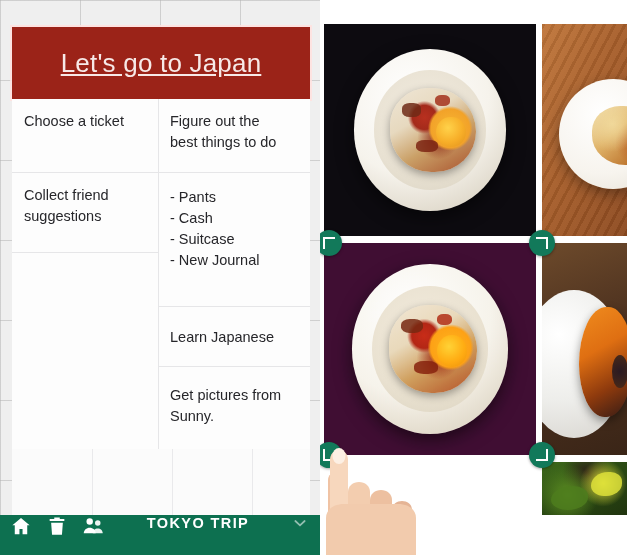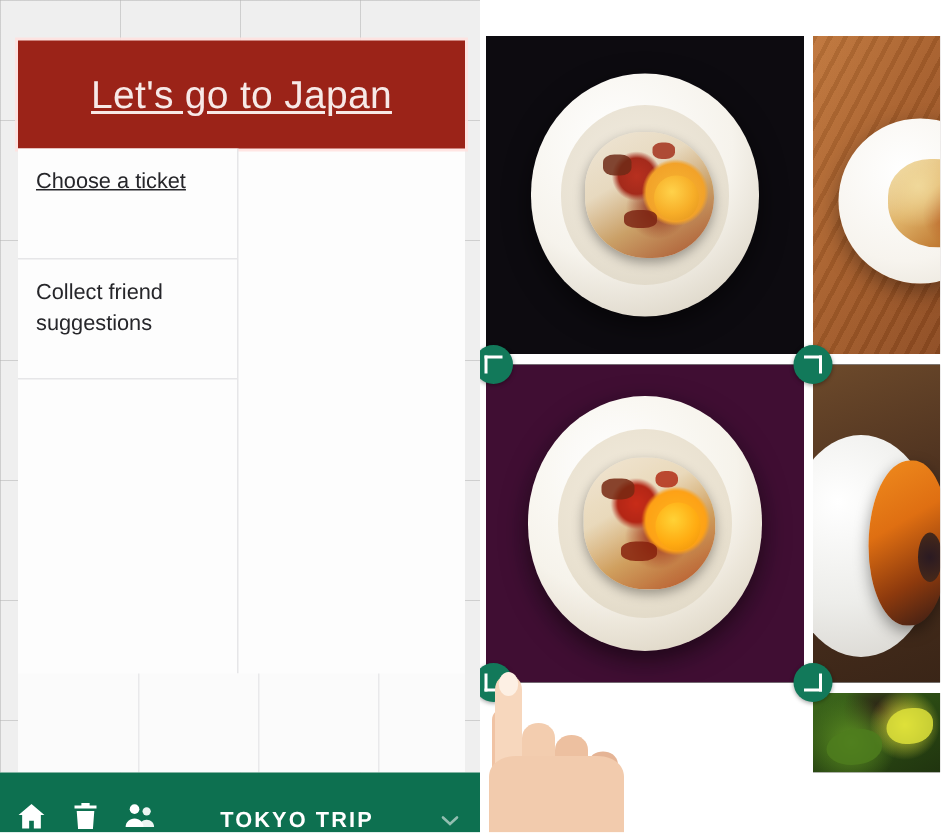--- a/index.html
+++ b/index.html
@@ -140,21 +140,21 @@
   }
   .handle i{display:block;width:10px;height:10px;border:2.6px solid #ffffff;}
   .h-tl i{border-right:none;border-bottom:none;}
   .h-tr i{border-left:none;border-bottom:none;}
   .h-bl i{border-right:none;border-top:none;}
   .h-br i{border-left:none;border-top:none;}
 
   
   .bar{
     position:absolute;bottom:0;height:40px;
-    background:#0d7050;display:flex;align-items:flex-end;
+    background:#0d7050;display:flex;align-items:flex-start;
     color:#ffffff;overflow:hidden;
   }
   .bar-left{left:0;width:320px;}
   .bar-right{left:320px;width:307px;background:#10705a;}
   .bar-icons{display:flex;align-items:center;gap:14px;padding-left:10px;}
   .bicon{width:22px;height:22px;display:block;}
   .bar-title{
     flex:1;text-align:center;font-size:14.5px;letter-spacing:1.4px;font-weight:700;
     color:#ffffff;font-family:"Liberation Sans", sans-serif;
   }
@@ -171,25 +171,36 @@
   <div class="left-pane">
     <div class="paper-grid"></div>
 
     <div class="sheet"></div>
 
     <div class="banner">
       <span class="banner-title">Let's go to Japan</span>
     </div>
 
     <div class="colA">
-      <div class="c-item" style="height: 74px; white-space: pre-line; text-decoration: underline;">Choose a ticket</div>
+      <div class="c-item" style="height: 74px; white-space: pre-line;">Choose a ticket</div>
       <div class="c-item" style="height: 80px; white-space: pre-line;">Collect friend
 suggestions</div>
     </div>
 
+    <div class="colB">
+      <div class="c-item" style="height: 74px; white-space: pre-line;">Figure out the
+best things to do</div>
+      <div class="c-item" style="height: 134px; padding-top: 14px; white-space: pre-line;">- Pants
+- Cash
+- Suitcase
+- New Journal</div>
+      <div class="c-item" style="height: 60px; padding-top: 20px; white-space: pre-line;">Learn Japanese</div>
+      <div class="c-item noline" style="height: 82px; padding-top: 18px; white-space: pre-line;">Get pictures from
+Sunny.</div>
+    </div>
 
     <div class="vdiv"></div>
 
     <div class="sheet-bottom">
       <div class="gl" style="left:80px;"></div>
       <div class="gl" style="left:160px;"></div>
       <div class="gl" style="left:240px;"></div>
     </div>
   </div>
 

